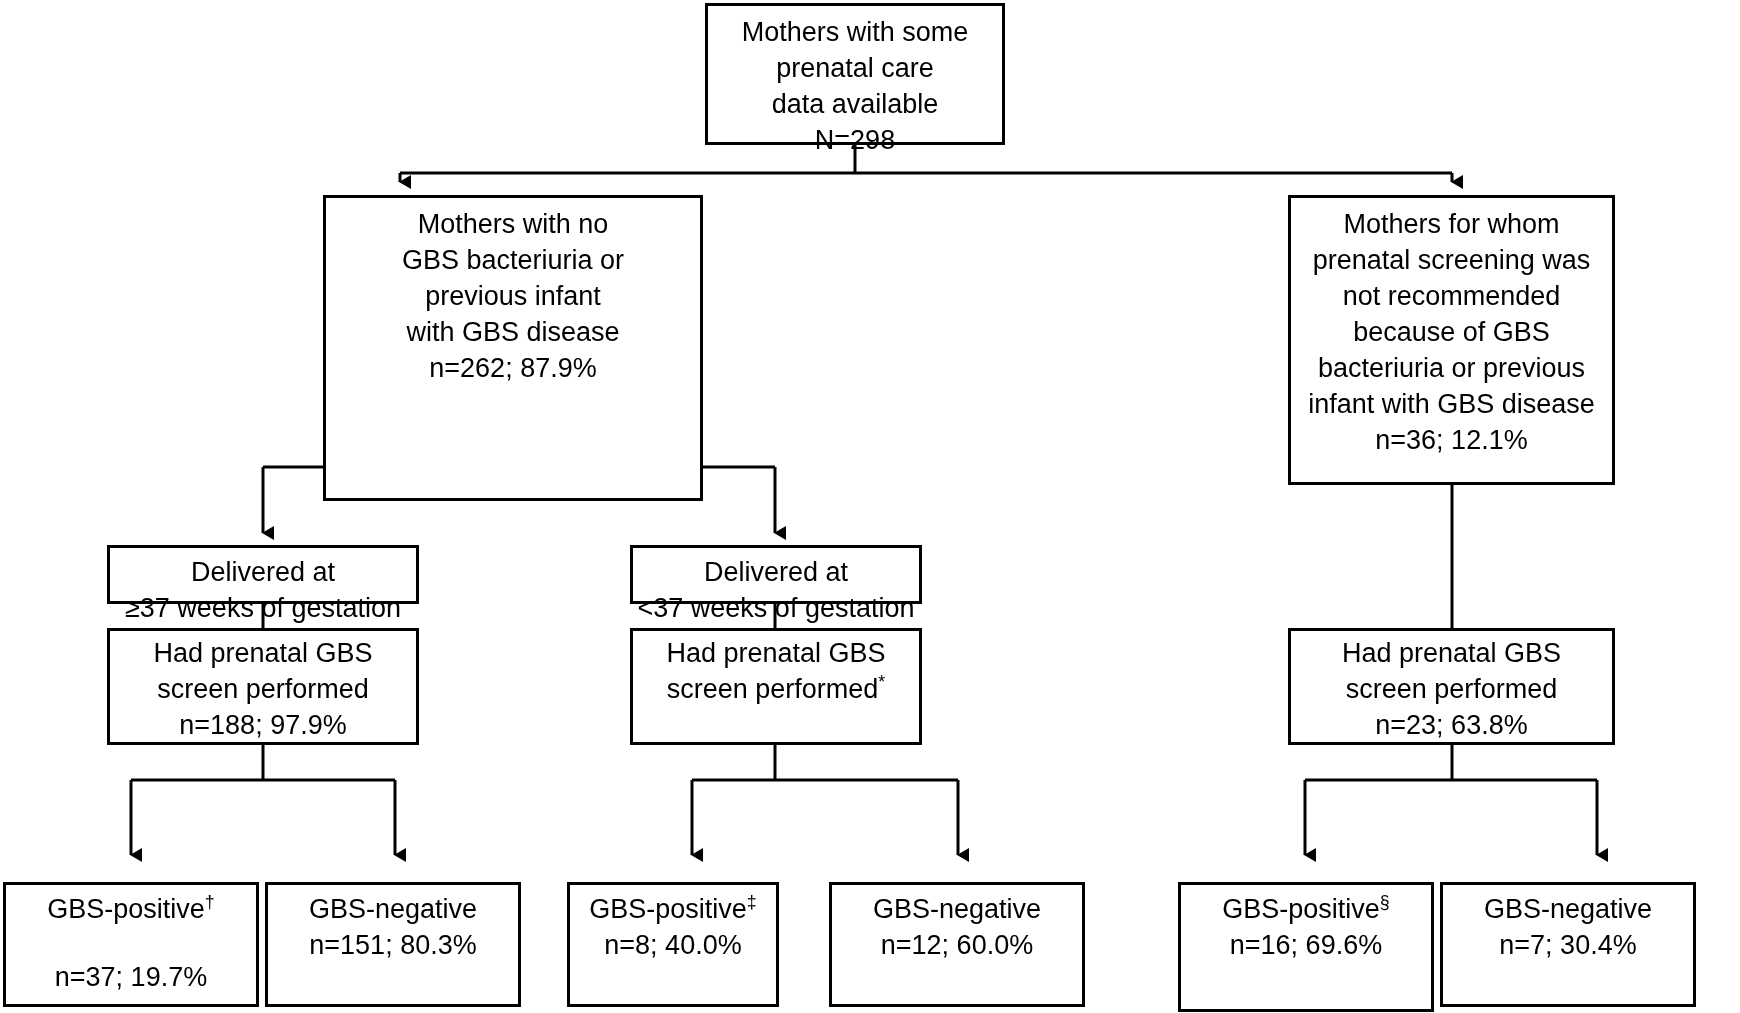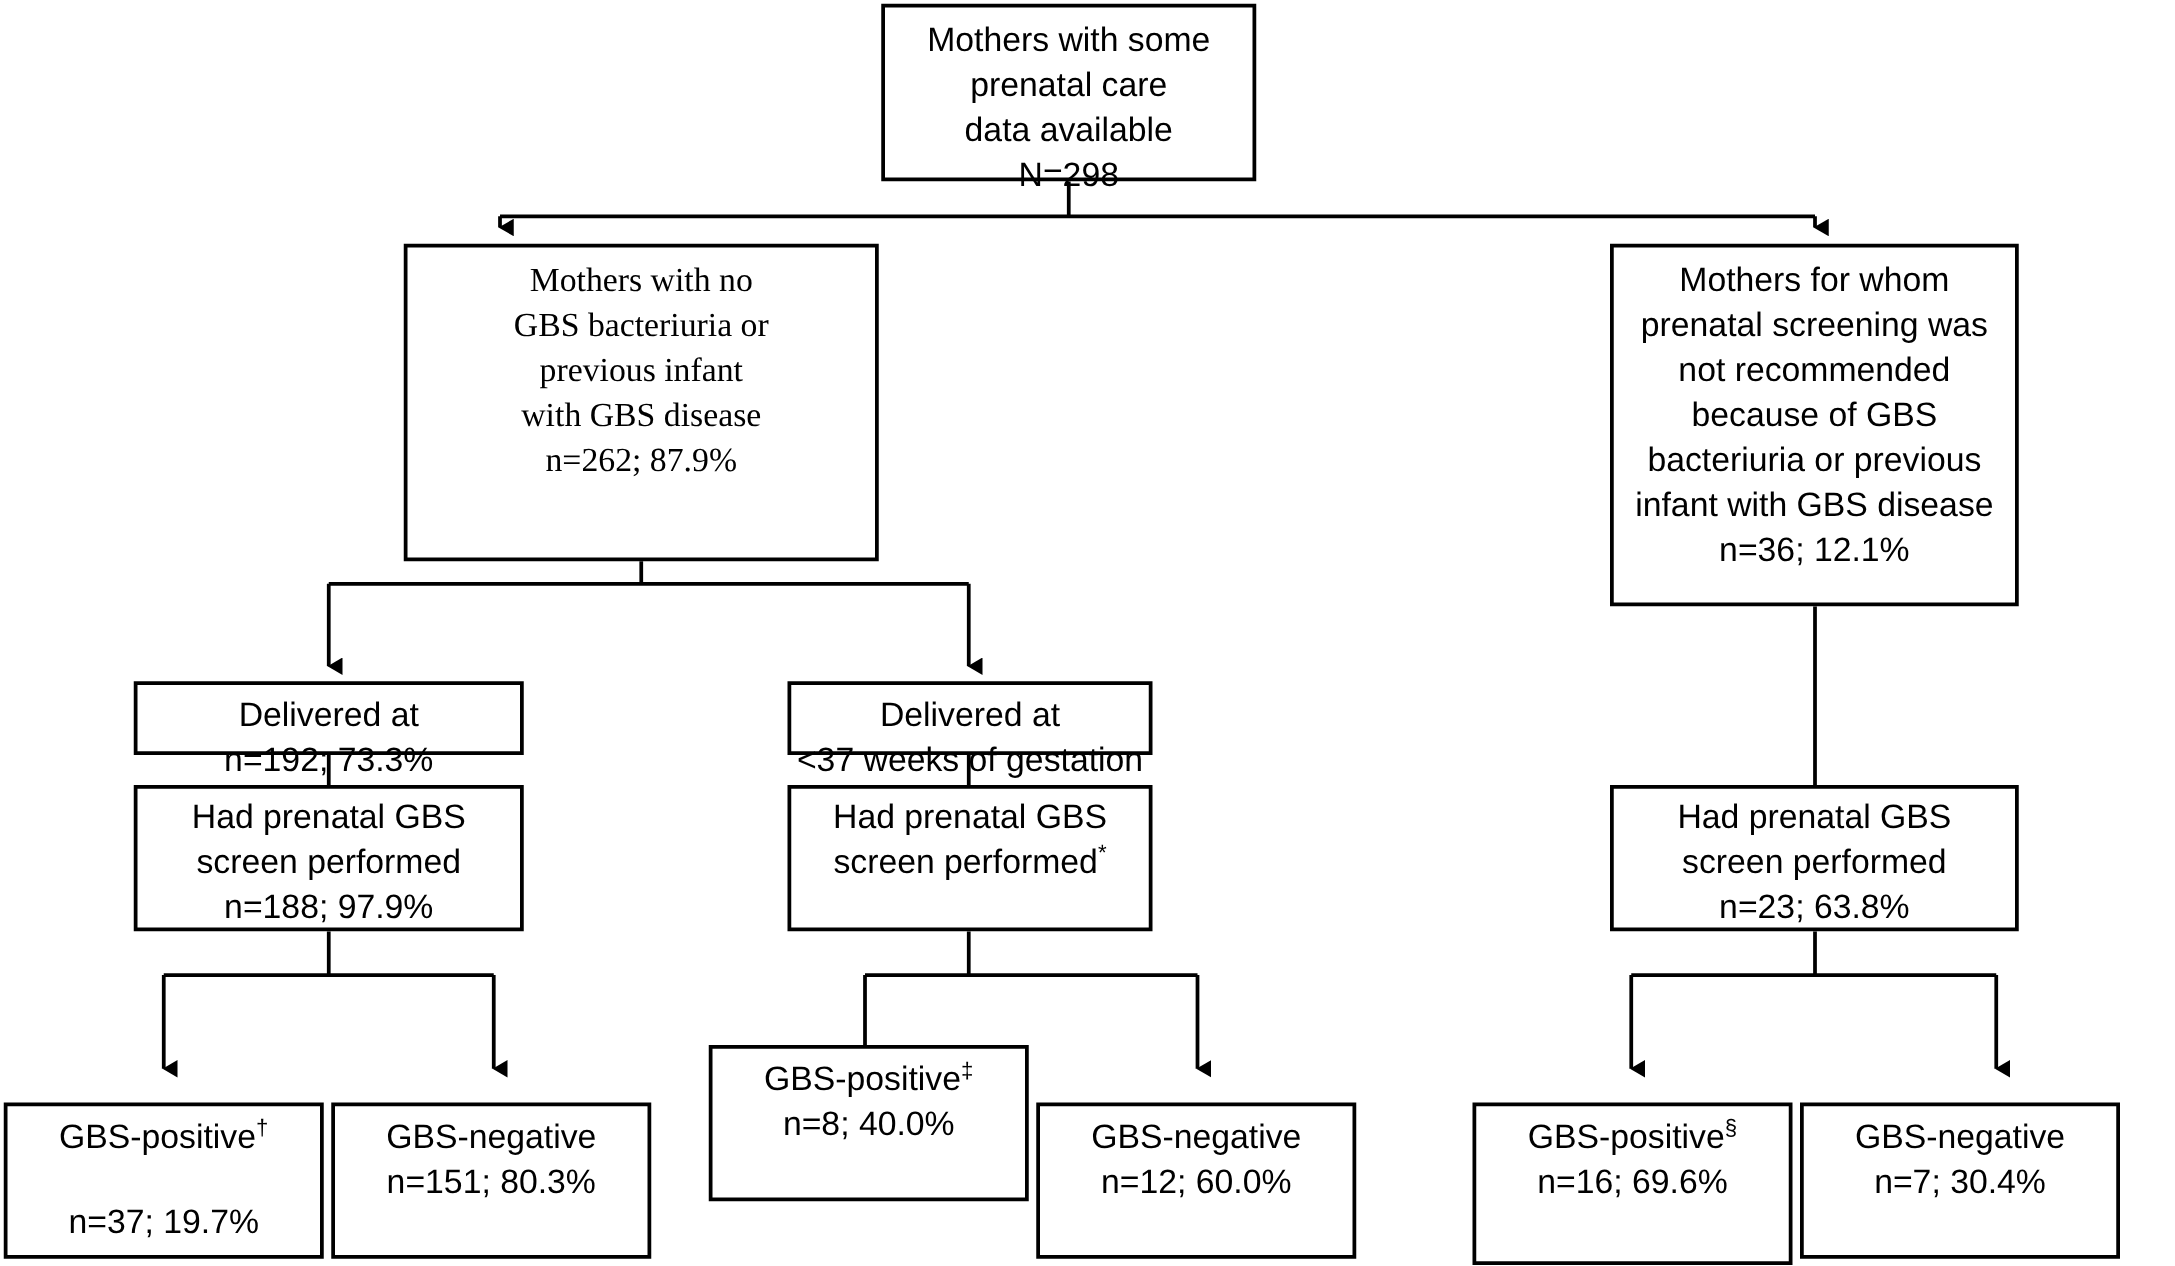--- a/index.html
+++ b/index.html
@@ -96,40 +96,41 @@
     <path d="M 1597 780 L 1597 855" stroke="#000000" stroke-width="3" fill="none" marker-end="url(#arrowhead)"></path>
   </svg>
 
   <div class="node" style="left:705px; top:3px; width:300px; height:142px;">
     <span class="line">Mothers with some</span>
     <span class="line">prenatal care</span>
     <span class="line">data available</span>
     <span class="line">N=298</span>
   </div>
 
-  <div class="node" style="left:323px; top:195px; width:380px; height:254px;font-family:Liberation Serif, serif;">
+  <div class="node" style="left:323px; top:195px; width:380px; height:306px;">
     <span class="line">Mothers with no</span>
     <span class="line">GBS bacteriuria or</span>
     <span class="line">previous infant</span>
     <span class="line">with GBS disease</span>
     <span class="line">n=262; 87.9%</span>
   </div>
 
   <div class="node" style="left:1288px; top:195px; width:327px; height:290px;">
     <span class="line">Mothers for whom</span>
     <span class="line">prenatal screening was</span>
     <span class="line">not recommended</span>
     <span class="line">because of GBS</span>
     <span class="line">bacteriuria or previous</span>
     <span class="line">infant with GBS disease</span>
     <span class="line">n=36; 12.1%</span>
   </div>
 
   <div class="node" style="left:107px; top:545px; width:312px; height:59px; padding-top:6px;">
     <span class="line">Delivered at</span>
+    <span class="line">≥37 weeks of gestation</span>
     <span class="line">n=192; 73.3%</span>
   </div>
 
   <div class="node" style="left:630px; top:545px; width:292px; height:59px; padding-top:6px;">
     <span class="line">Delivered at</span>
     <span class="line">&lt;37 weeks of gestation</span>
     <span class="line">n=70; 26.7%</span>
   </div>
 
   <div class="node" style="left:107px; top:628px; width:312px; height:117px; padding-top:4px;">
@@ -152,21 +153,21 @@
   <div class="node" style="left:3px; top:882px; width:256px; height:125px; padding-top:6px;gap:32px;">
     <span class="line"><span>GBS-positive</span><sup class="marker">†</sup></span>
     <span class="line">n=37; 19.7%</span>
   </div>
 
   <div class="node" style="left:265px; top:882px; width:256px; height:125px; padding-top:6px;">
     <span class="line">GBS-negative</span>
     <span class="line">n=151; 80.3%</span>
   </div>
 
-  <div class="node" style="left:567px; top:836px; width:256px; height:125px; padding-top:6px;">
+  <div class="node" style="left:567px; top:882px; width:212px; height:125px; padding-top:6px;">
     <span class="line"><span>GBS-positive</span><sup class="marker">‡</sup></span>
     <span class="line">n=8; 40.0%</span>
   </div>
 
   <div class="node" style="left:829px; top:882px; width:256px; height:125px; padding-top:6px;">
     <span class="line">GBS-negative</span>
     <span class="line">n=12; 60.0%</span>
   </div>
 
   <div class="node" style="left:1178px; top:882px; width:256px; height:130px; padding-top:6px;">

